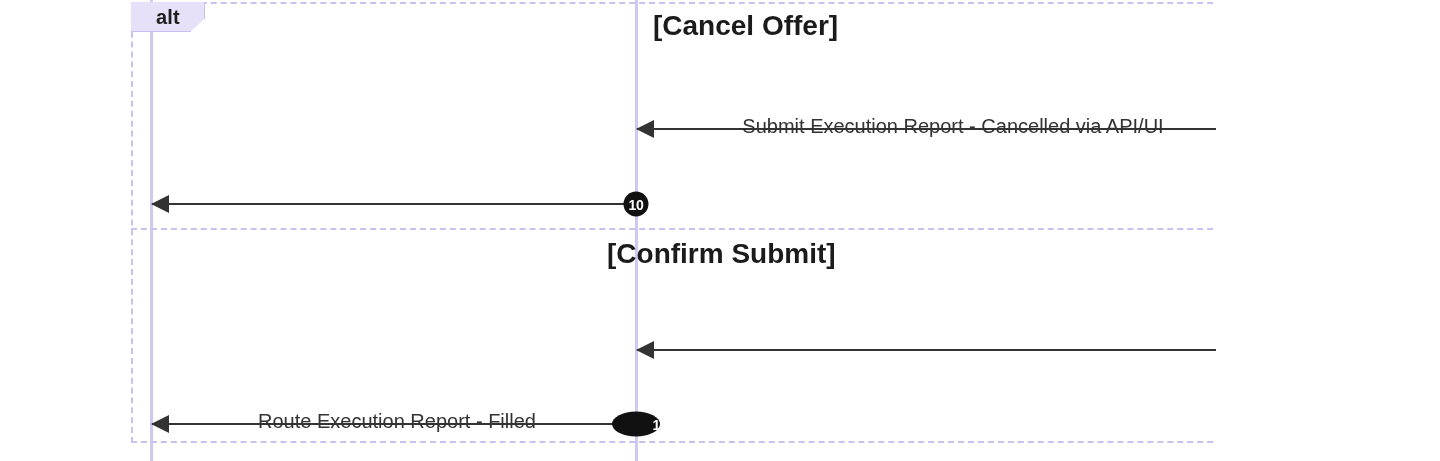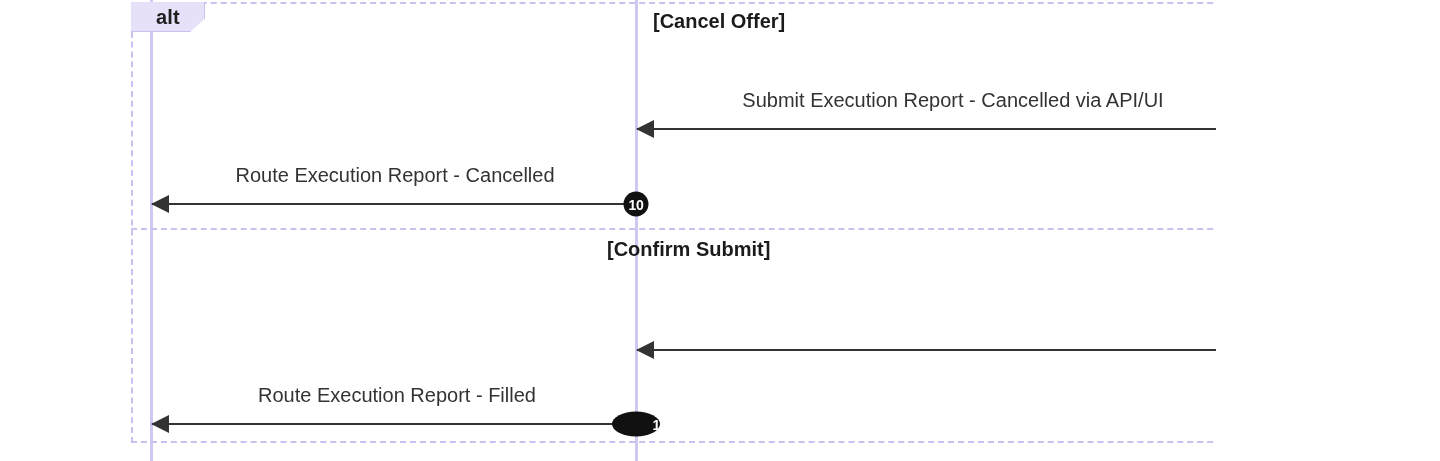--- a/index.html
+++ b/index.html
@@ -73,21 +73,21 @@
     position: absolute;
     left: 131px;
     width: 1122px;
     height: 0;
     border-top: 2px dashed #c7c2f0;
   }
 
   
   .branch-label {
     position: absolute;
-    font-size: 20px;
+    font-size: 28px;
     font-weight: bold;
     color: #1b1b1b;
     white-space: nowrap;
   }
 
   
   .msg {
     position: absolute;
     height: 0;
   }
@@ -110,20 +110,21 @@
     border-right: 18px solid #333333;
   }
   .msg-text {
     position: absolute;
     font-size: 20px;
     font-weight: normal;
     color: #333333;
     white-space: nowrap;
     text-align: center;
     transform: translateX(-50%);
+    margin-top: 26px;
   }
 
   
   .seq-badge {
     position: absolute;
     width: 25px;
     height: 25px;
     border-radius: 50%;
     background: #111111;
     color: #ffffff;
@@ -151,21 +152,20 @@
 
   <div class="branch-label" style="left:653px; top:10px;">[Cancel Offer]</div>
 
   <div class="msg-text" style="left:953px; top:89px;">Submit Execution Report - Cancelled via API/UI</div>
   <div class="msg" style="left:637px; top:128px; width:603px;">
     <div class="line"></div>
     <div class="arrowhead"></div>
   </div>
   <div class="seq-badge" style="left:1240px; top:129px;">9</div>
 
-  <div class="msg-text" style="left:395px; top:164px;">Route Execution Report - Cancelled</div>
   <div class="msg" style="left:152px; top:203px; width:484px;">
     <div class="line"></div>
     <div class="arrowhead"></div>
   </div>
   <div class="seq-badge" style="left:636px; top:204px;">10</div>
 
   <div class="alt-divider" style="top:228px;"></div>
 
   <div class="branch-label" style="left:607px; top:238px;">[Confirm Submit]</div>
 

